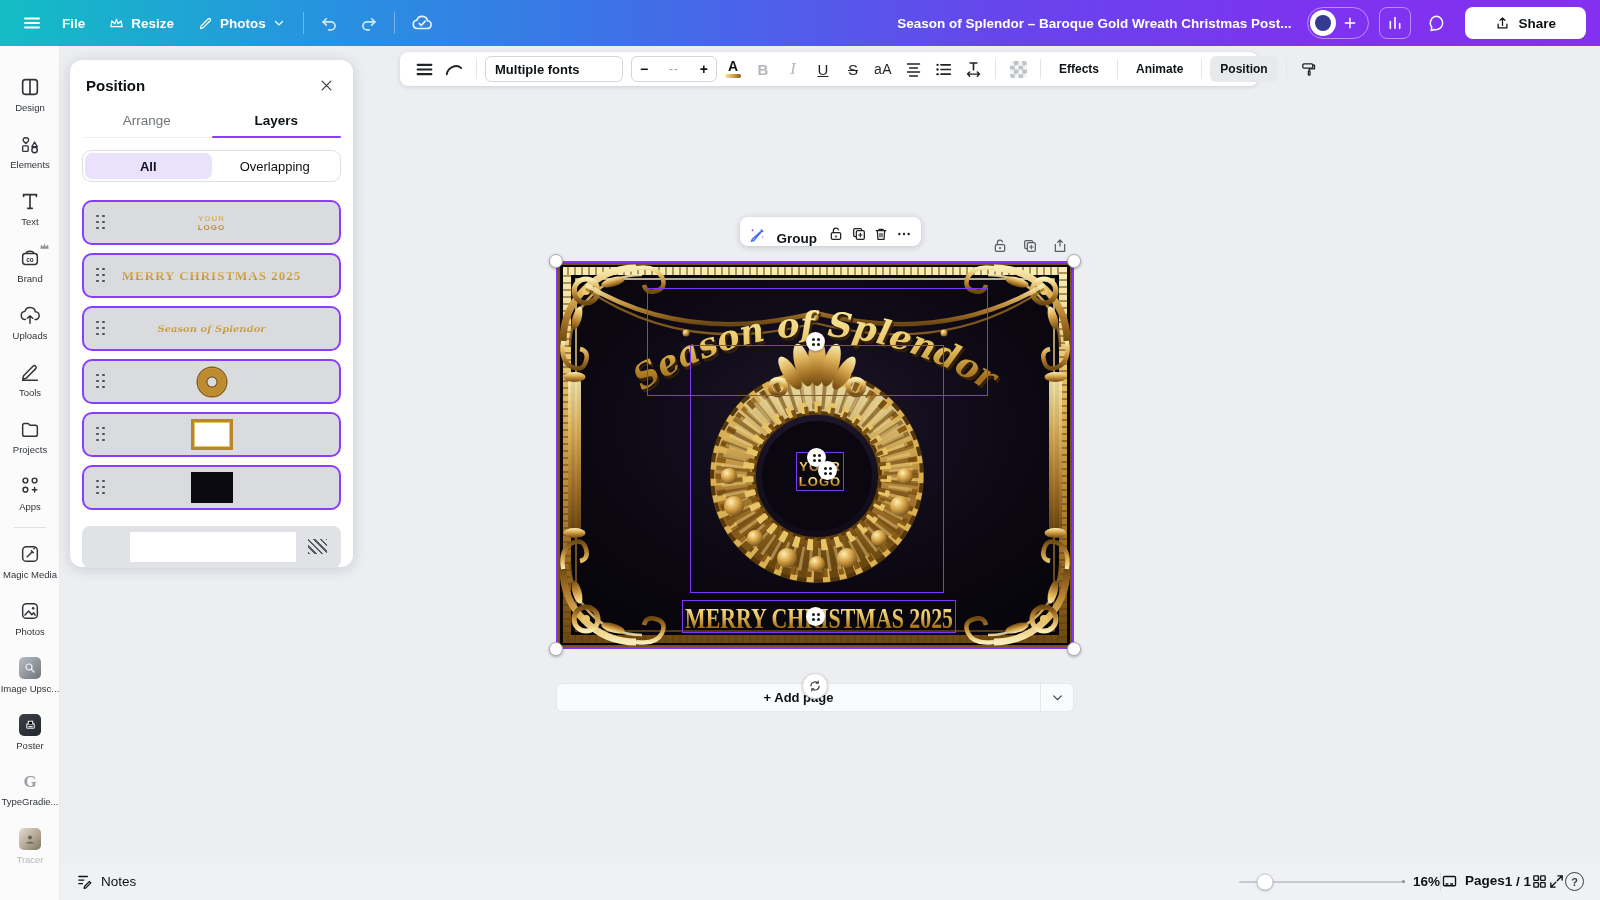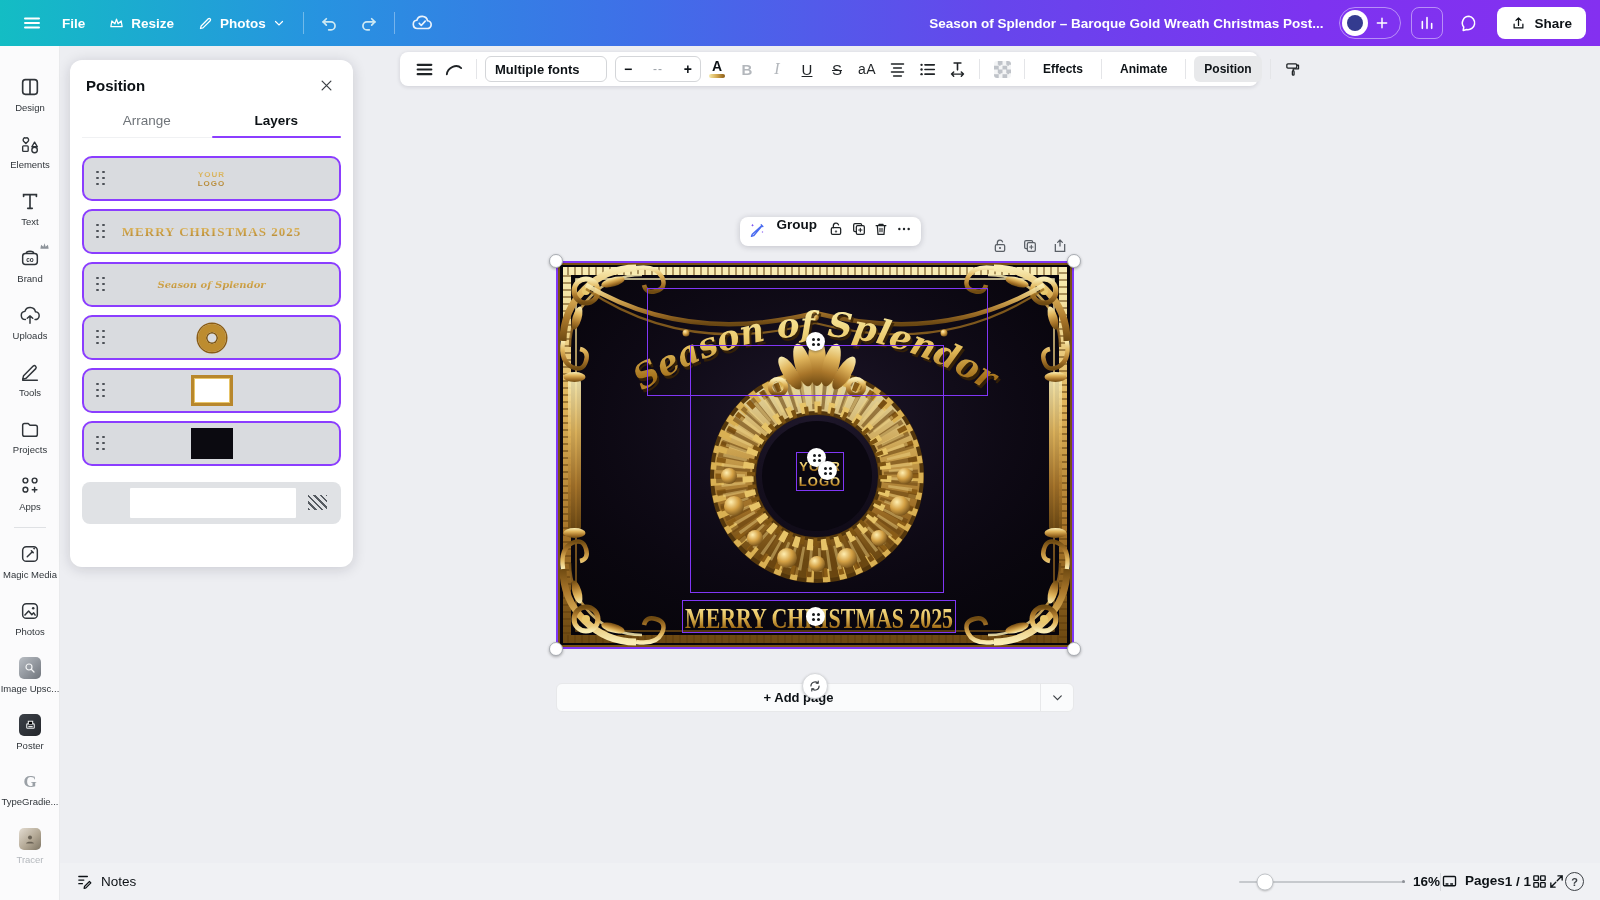--- a/index.html
+++ b/index.html
@@ -8,35 +8,35 @@
 
 .topbar{position:absolute;left:0;top:0;width:1600px;height:46px;display:flex;align-items:center;padding:0 14px;background:linear-gradient(90deg,#13bdc4 0%,#2793e0 20%,#3f6fe8 40%,#6646ec 62%,#7d33f0 82%,#8430f0 100%);color:#fff}
 .tb-btn{display:flex;align-items:center;gap:7px;font-size:13.5px;font-weight:700;color:#fff;padding:0 12px;height:32px;border-radius:6px;background:transparent;border:none;cursor:pointer}
 .tb-sep{width:1px;height:22px;background:rgba(255,255,255,.35);margin:0 6px}
 .tb-ico{opacity:.9;display:flex;align-items:center;padding:0 10px}
 .title{margin-left:auto;font-size:13.5px;font-weight:700;color:#fff;white-space:nowrap;overflow:hidden;text-overflow:ellipsis;max-width:520px}
 .acct{display:flex;align-items:center;gap:6px;border:1px solid rgba(255,255,255,.45);border-radius:17px;padding:2px 10px 2px 2px;margin-left:16px;cursor:pointer}
 .avatar{width:26px;height:26px;border-radius:50%;background:#fff;display:flex;align-items:center;justify-content:center}
 .avatar i{width:16px;height:16px;border-radius:50%;background:#343b8f;display:block}
 .sqbtn{width:32px;height:32px;border:1px solid rgba(255,255,255,.45);border-radius:8px;display:flex;align-items:center;justify-content:center;margin-left:10px;cursor:pointer;background:transparent}
-.share{display:flex;align-items:center;gap:8px;background:#fff;color:#0d1216;font-size:13.5px;font-weight:700;border:none;border-radius:8px;height:32px;padding:0 14px;margin-left:12px;cursor:pointer}
+.share{display:flex;align-items:center;gap:8px;background:#fff;color:#0d1216;font-size:13.5px;font-weight:700;border:none;border-radius:8px;height:32px;padding:0 30px;margin-left:12px;cursor:pointer}
 
 .sidebar{position:absolute;left:0;top:46px;width:60px;height:854px;background:#fbfbfc;border-right:1px solid #e9eaec;padding-top:20px}
 .sb-item{width:60px;height:57px;display:flex;flex-direction:column;align-items:center;justify-content:center;gap:4px;cursor:pointer;position:relative}
 .sb-item span{font-size:9.5px;color:#30353a;max-width:59px;white-space:nowrap;overflow:hidden;text-overflow:ellipsis}
 .sb-item svg{display:block}
 .sb-div{width:32px;height:1px;background:#dfe1e4;margin:5px auto}
 .crown{position:absolute;top:4px;right:10px}
 .appthumb{width:22px;height:22px;border-radius:5px}
 .faded span{color:#b4b8bd}
 
 .toolbar{position:absolute;left:400px;top:52px;width:858px;height:34px;background:#fff;border-radius:8px;box-shadow:0 1px 4px rgba(20,20,40,.14);display:flex;align-items:center;padding:0 10px;gap:2px}
 .t-ico{width:28px;height:26px;display:flex;align-items:center;justify-content:center;border-radius:5px;cursor:pointer;color:#1f2326;flex:none}
 .t-sep{width:1px;height:20px;background:#e4e5e8;margin:0 6px;flex:none}
-.fontbox{width:122px;height:26px;border:1px solid #d4d6d9;border-radius:6px;display:flex;align-items:center;padding:0 9px;font-size:13px;font-weight:700;cursor:pointer;flex:none;white-space:nowrap}
+.fontbox{width:138px;height:26px;border:1px solid #d4d6d9;border-radius:6px;display:flex;align-items:center;padding:0 9px;font-size:13px;font-weight:700;cursor:pointer;flex:none;white-space:nowrap}
 .sizebox{width:86px;height:26px;border:1px solid #d4d6d9;border-radius:6px;display:flex;align-items:center;justify-content:space-between;padding:0 8px;font-size:14px;cursor:pointer;flex:none;margin-left:6px}
 .sizebox .val{color:#9aa0a6;font-size:12px;letter-spacing:1px}
 .colA{display:flex;flex-direction:column;align-items:center;justify-content:center;width:28px;height:26px;cursor:pointer;flex:none}
 .colA b{font-size:14px;line-height:13px}
 .colA i{width:16px;height:4px;border-radius:2px;background:linear-gradient(90deg,#f5e9a8,#d2a74e,#8a5c16);display:block;margin-top:1px}
 .t-txt{font-size:12px;font-weight:700;padding:0 10px;height:26px;display:flex;align-items:center;border-radius:6px;cursor:pointer;flex:none;white-space:nowrap}
 .t-txt.active{background:#e8e9eb}
 .gray{color:#b3b7bc}
 .checker{width:17px;height:17px;border-radius:3px;background:repeating-conic-gradient(#bfc3c9 0 25%,#f4f5f6 0 50%) 0 0/8.5px 8.5px}
 
@@ -69,21 +69,21 @@
 
 .page{position:absolute;left:556px;top:261px;width:518px;height:388px;background:#08060c}
 .sel{position:absolute;border:1.6px solid #8036f5;pointer-events:none;z-index:3}
 .selmain{border-width:2px}
 .knob{position:absolute;width:14px;height:14px;border-radius:50%;background:#fff;border:1px solid #a9adb3;box-shadow:0 1px 3px rgba(0,0,0,.3);z-index:6}
 .dotc{position:absolute;width:19px;height:19px;border-radius:50%;background:#fff;box-shadow:0 1px 3px rgba(0,0,0,.35);z-index:6;display:flex;align-items:center;justify-content:center}
 .dotc i{width:8px;height:8px;position:relative;display:block}
 .dotc i::before{content:"";position:absolute;left:0;top:0;width:3px;height:3px;border-radius:50%;background:#17191c;box-shadow:5px 0 0 #17191c,0 5px 0 #17191c,5px 5px 0 #17191c}
 .spin{position:absolute;width:26px;height:26px;border-radius:50%;background:#fff;border:1px solid #d7d9dc;box-shadow:0 1px 3px rgba(0,0,0,.2);display:flex;align-items:center;justify-content:center;z-index:7}
 
-.grouptb{position:absolute;left:740px;top:217px;width:181px;height:29px;background:#fff;border-radius:8px;box-shadow:0 1px 6px rgba(20,20,40,.2);display:flex;align-items:flex-start;padding:0 8px;gap:4px;z-index:6}
+.grouptb{position:absolute;left:740px;top:217px;width:181px;height:29px;background:#fff;border-radius:8px;box-shadow:0 1px 6px rgba(20,20,40,.2);display:flex;align-items:flex-end;padding:0 8px;gap:4px;z-index:6}
 .g-ico{width:26px;height:24px;display:flex;align-items:center;justify-content:center;cursor:pointer;color:#1f2326}
 .g-lbl{font-size:13.5px;font-weight:700;padding:0 6px;cursor:pointer}
 .pgact{position:absolute;left:992px;top:238px;display:flex;gap:14px;color:#5a5f66;z-index:4}
 .pgact span{cursor:pointer;display:flex}
 
 .addpage{position:absolute;left:556px;top:683px;width:518px;height:29px;background:#fafbfc;border:1px solid #e7e8ea;border-radius:6px;display:flex;align-items:center;cursor:pointer;z-index:2}
 .addpage .lbl{flex:1;text-align:center;font-size:13px;font-weight:700}
 .addpage .chev{width:33px;height:100%;border-left:1px solid #e7e8ea;display:flex;align-items:center;justify-content:center;color:#3c4045}
 
 .statusbar{position:absolute;left:60px;bottom:0;right:0;height:37px;display:flex;align-items:center;padding:0 16px;background:#f0f1f4}
@@ -376,20 +376,24 @@
     <span class="p-close">
         <svg width="15" height="15" viewBox="0 0 24 24">
           <path d="M5 5l14 14M19 5L5 19" stroke="#3c4045" stroke-width="2" stroke-linecap="round"></path>
         </svg>
       </span>
   </div>
   <div class="p-tabs">
     <span class="p-tab">Arrange</span>
     <span class="p-tab active">Layers</span>
     <span class="p-underline"></span>
+  </div>
+  <div class="seg">
+    <div class="on">All</div>
+    <div>Overlapping</div>
   </div>
   <div class="rows">
     <div class="row">
       <span class="grip">
           <b></b>
           <b></b>
           <b></b>
           <b></b>
           <b></b>
           <b></b>

